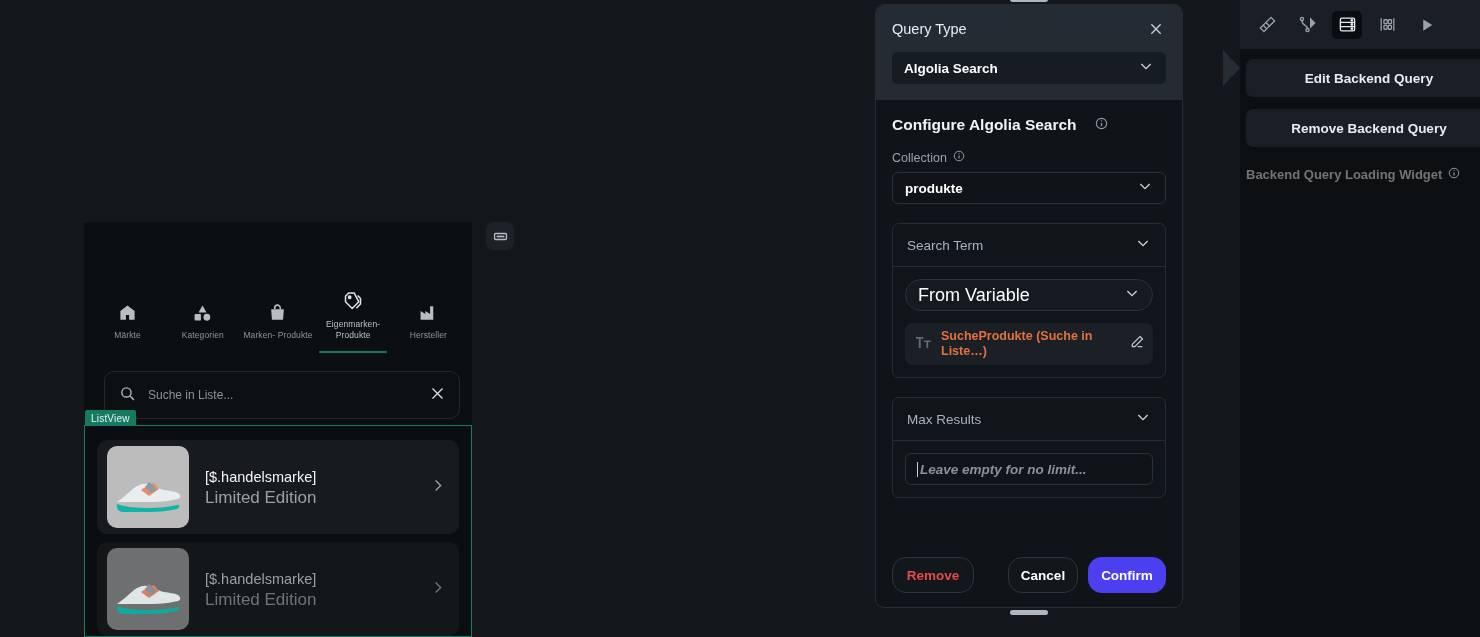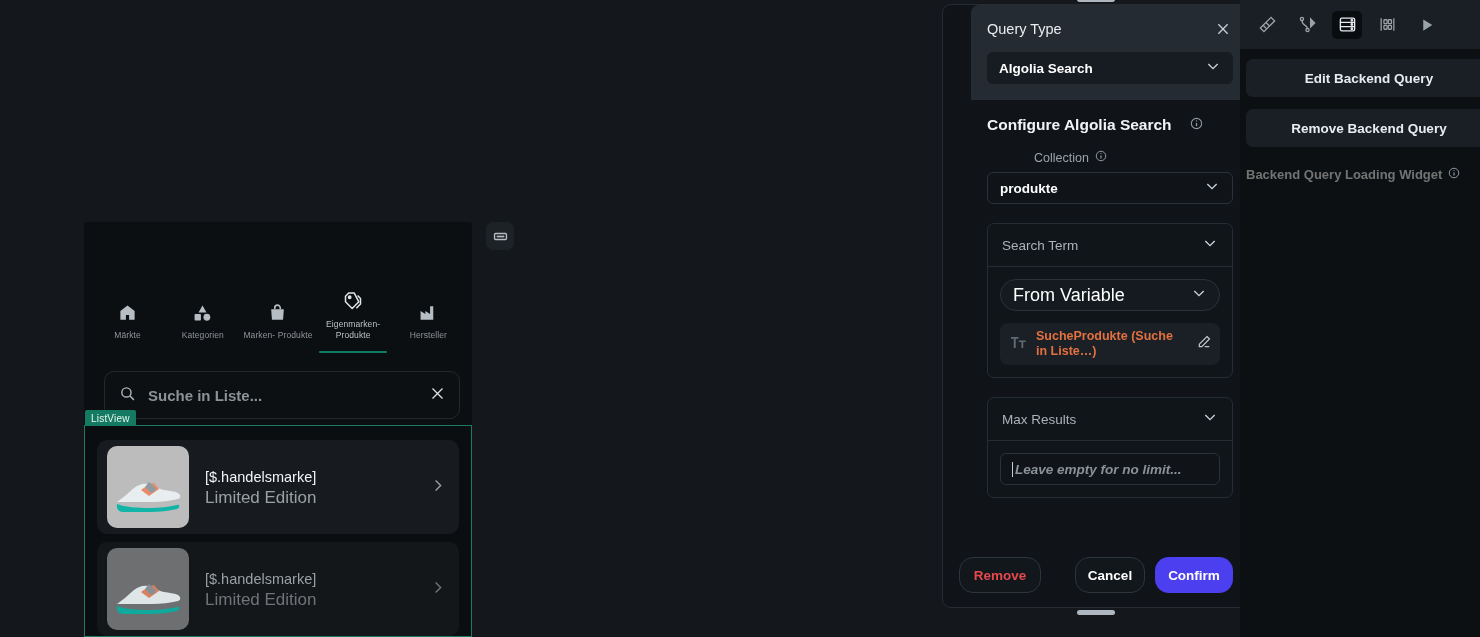--- a/index.html
+++ b/index.html
@@ -36,21 +36,21 @@
   .tabitem.active::after {
     content: ""; position: absolute; left: 2px; right: 2px; bottom: -6px;
     height: 2px; background: #0e7e63; border-radius: 2px;
   }
   .searchrow {
     position: absolute; left: 20px; top: 149px; width: 356px; height: 48px;
     border: 1px solid #23282d; border-radius: 10px;
     display: flex; align-items: center; padding: 0 14px; gap: 12px;
     background: #0d1013;
   }
-  .searchrow .sph { flex: 1; font-size: 15px; color: #8c9296; font-weight: bold; }
+  .searchrow .sph { flex: 1; font-size: 12px; color: #8c9296; }
   .listview {
     position: absolute; left: 0px; top: 203px; width: 388px; height: 212px;
     border: 1.5px solid #1a7a63; background: #0b0e11;
   }
   .lv-badge {
     position: absolute; left: 0px; top: -16px; height: 16px;
     background: #147a62; color: #e9f6f2; font-size: 10px;
     padding: 0 6px; display: flex; align-items: center;
     border-radius: 2px 2px 0 0; letter-spacing: .2px;
   }
@@ -75,23 +75,23 @@
   .lrow.r2 .chev { color: #70767a; }
 
   .floatbtn {
     position: absolute; left: 486px; top: 222px;
     width: 28px; height: 28px; border-radius: 7px;
     background: #1d2227; display: flex; align-items: center; justify-content: center;
   }
 
   
   .dialog {
-    position: absolute; left: 942px; top: 4px;
+    position: absolute; left: 875px; top: 4px;
     width: 308px; height: 604px;
-    background: #101418; border: 1px solid #272c32; border-radius: 9px; padding-left: 28px;
+    background: #101418; border: 1px solid #272c32; border-radius: 9px;
   }
   .grabber {
     position: absolute; left: 50%; transform: translateX(-50%);
     width: 38px; height: 5px; border-radius: 3px; background: #aeb7c0;
   }
   .grabber.top { top: -8px; }
   .grabber.bottom { bottom: -8px; }
   .dlg-head {
     background: #252b33; border-radius: 8px 8px 0 0;
     padding: 14px 16px 16px 16px;
@@ -102,21 +102,21 @@
   .qt-select {
     margin-top: 13px; height: 32px; background: #171c22; border-radius: 6px;
     display: flex; align-items: center; justify-content: space-between;
     padding: 0 12px;
   }
   .qt-select .v { font-size: 13.5px; font-weight: bold; color: #ffffff; }
   .dlg-body { padding: 16px 16px 0 16px; }
   .sec-title { display: flex; align-items: flex-start; gap: 18px; }
   .sec-title .t { font-size: 15.5px; font-weight: bold; color: #f1f4f7; }
   .lbl { font-size: 12.5px; color: #9aa2ab; display: flex; align-items: center; gap: 6px; }
-  .coll-lbl { margin-top: 16px; margin-left: 47px; }
+  .coll-lbl { margin-top: 16px; }
   .sel-box {
     margin-top: 7px; height: 32px; border: 1px solid #2b3138; border-radius: 6px;
     display: flex; align-items: center; justify-content: space-between; padding: 0 12px;
     background: #101418;
   }
   .sel-box .v { font-size: 13.5px; font-weight: bold; color: #ffffff; }
 
   .group {
     margin-top: 19px; border: 1px solid #262c33; border-radius: 7px; background: #10151a;
   }

